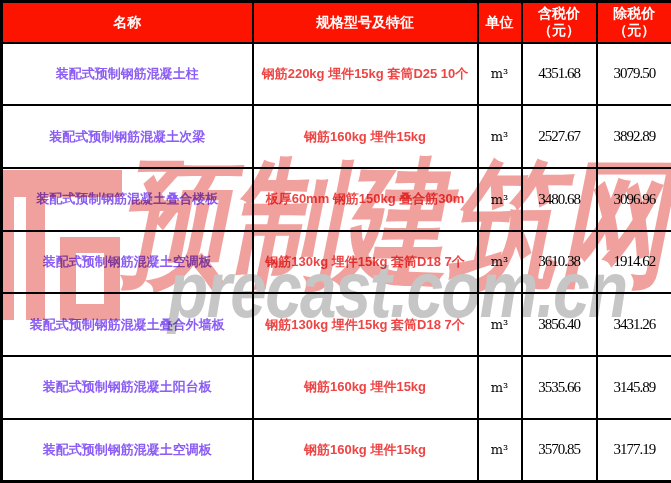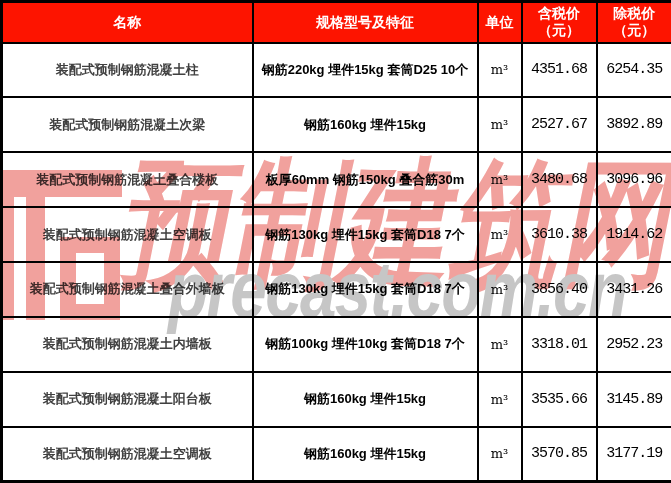--- a/index.html
+++ b/index.html
@@ -35,24 +35,24 @@
   .price-table thead tr{height:41px;}
   .price-table tbody tr{height:40px;}
   .price-table th{
     background:var(--header-bg);
     color:var(--header-fg);
     font-size:14px;
     font-weight:bold;
     white-space:pre-line;
     line-height:1.25;
   }
-  td.c-name{font-size:13px;font-weight:bold;color:#404040;}
-  td.c-spec{font-size:13px;font-weight:bold;color:#000000;border-radius:8px;}
+  td.c-name{font-size:13px;font-weight:bold;color:#8b5cf6;}
+  td.c-spec{font-size:13px;font-weight:bold;color:#ef4444;border-radius:8px;}
   td.c-unit{font-family:"DejaVu Serif",serif;font-size:13px;color:#000;}
-  td.c-num{font-family:Liberation Mono, monospace;font-size:15px;color:#000;letter-spacing:-1px;}
+  td.c-num{font-family:Liberation Serif, serif;font-size:15px;color:#000;letter-spacing:-1px;}
   
   .watermark{
     position:absolute;inset:0;
     mix-blend-mode:multiply;
     pointer-events:none;
     z-index:5;
     font-style:italic;
   }
   .wm-cn{
     position:absolute;left:118px;top:155px;
@@ -106,21 +106,21 @@
         <th>除税价
 （元）</th>
       </tr>
     </thead>
     <tbody>
         <tr>
       <td class="c-name">装配式预制钢筋混凝土柱</td>
       <td class="c-spec">钢筋220kg 埋件15kg 套筒D25 10个</td>
       <td class="c-unit">m³</td>
       <td class="c-num">4351.68</td>
-      <td class="c-num">6254.35</td>
+      <td class="c-num">3079.50</td>
     </tr>
         <tr>
       <td class="c-name">装配式预制钢筋混凝土次梁</td>
       <td class="c-spec">钢筋160kg 埋件15kg</td>
       <td class="c-unit">m³</td>
       <td class="c-num">2527.67</td>
       <td class="c-num">3892.89</td>
     </tr>
         <tr>
       <td class="c-name">装配式预制钢筋混凝土叠合楼板</td>
@@ -135,27 +135,20 @@
       <td class="c-unit">m³</td>
       <td class="c-num">3610.38</td>
       <td class="c-num">1914.62</td>
     </tr>
         <tr>
       <td class="c-name">装配式预制钢筋混凝土叠合外墙板</td>
       <td class="c-spec">钢筋130kg 埋件15kg 套筒D18 7个</td>
       <td class="c-unit">m³</td>
       <td class="c-num">3856.40</td>
       <td class="c-num">3431.26</td>
-    </tr>
-        <tr>
-      <td class="c-name">装配式预制钢筋混凝土内墙板</td>
-      <td class="c-spec">钢筋100kg 埋件10kg 套筒D18 7个</td>
-      <td class="c-unit">m³</td>
-      <td class="c-num">3318.01</td>
-      <td class="c-num">2952.23</td>
     </tr>
         <tr>
       <td class="c-name">装配式预制钢筋混凝土阳台板</td>
       <td class="c-spec">钢筋160kg 埋件15kg</td>
       <td class="c-unit">m³</td>
       <td class="c-num">3535.66</td>
       <td class="c-num">3145.89</td>
     </tr>
         <tr>
       <td class="c-name">装配式预制钢筋混凝土空调板</td>

